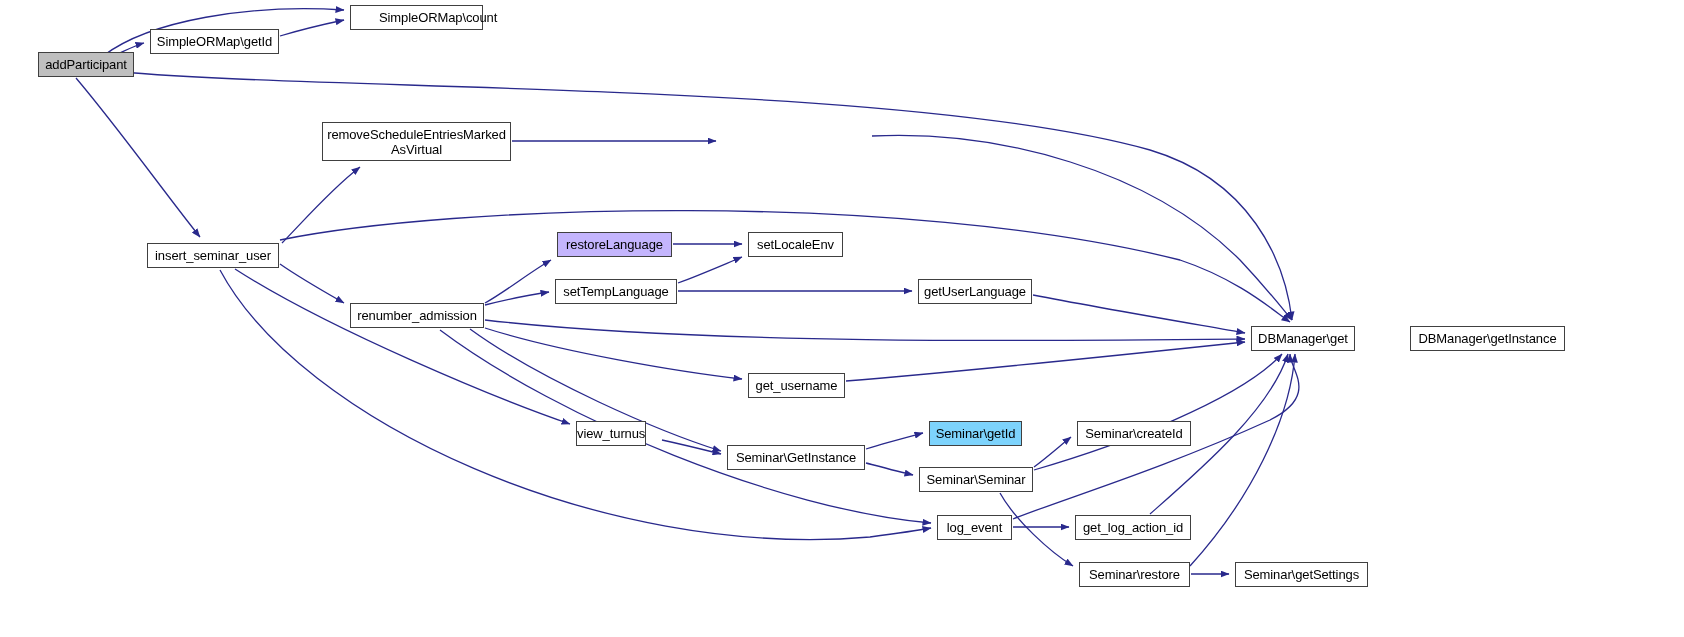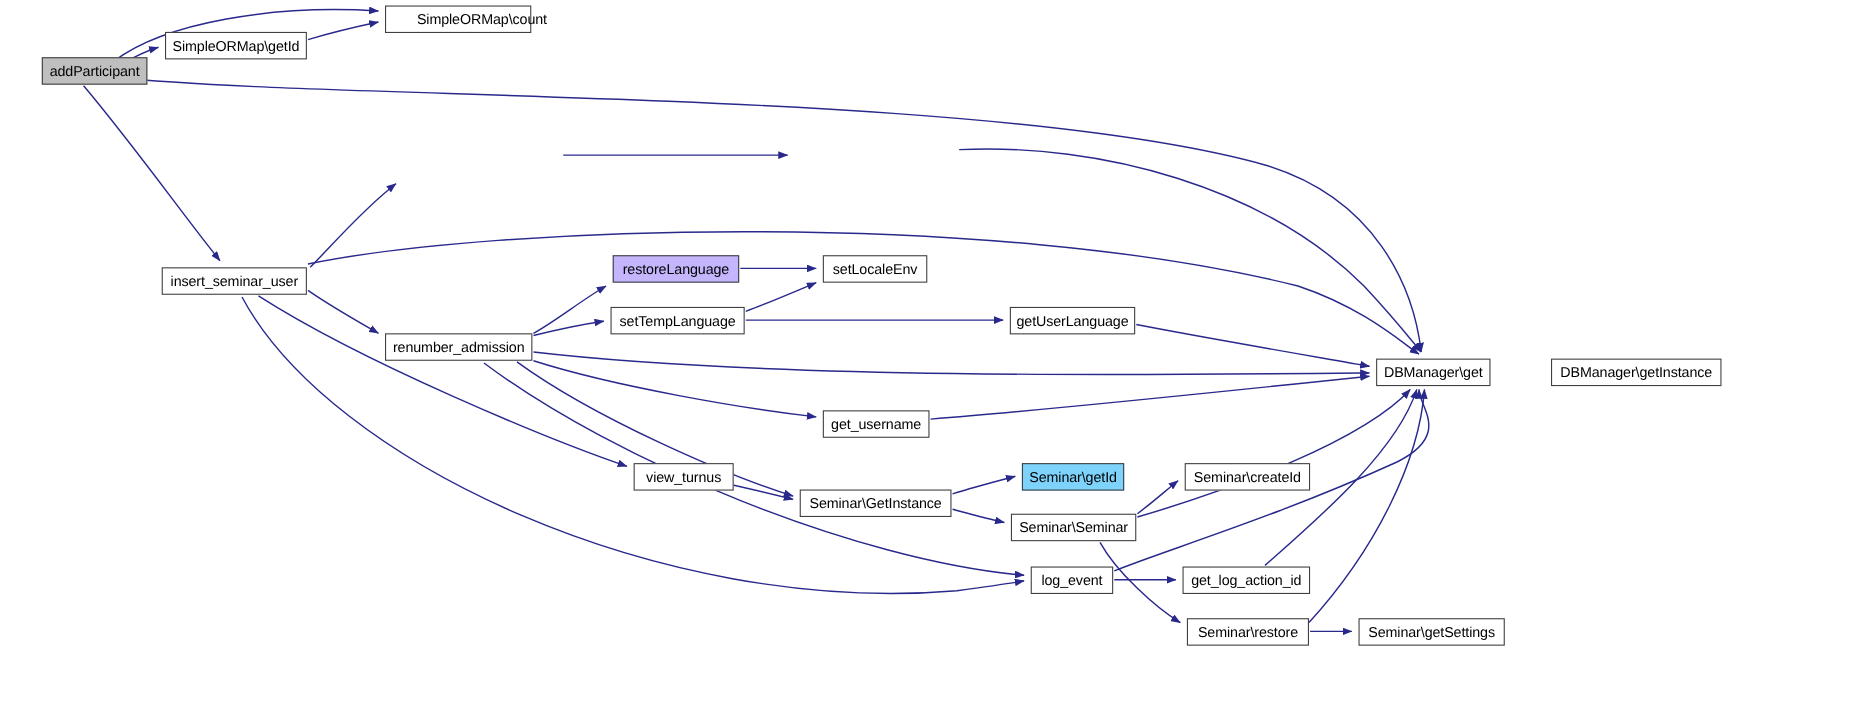--- a/index.html
+++ b/index.html
@@ -98,30 +98,32 @@
         <path d="M 1013 519 C 1060 500, 1160 470, 1270 420 C 1320 395, 1290 370, 1290 354" fill="none" stroke="#29298c" stroke-width="1.3" marker-end="url(#arrowhead)"></path>
         <path d="M 1150 514 C 1200 470, 1270 410, 1288 354" fill="none" stroke="#29298c" stroke-width="1.3" marker-end="url(#arrowhead)"></path>
         <path d="M 1191 574 L 1229 574" fill="none" stroke="#29298c" stroke-width="1.3" marker-end="url(#arrowhead)"></path>
         <path d="M 1190 566 C 1250 500, 1290 420, 1295 354" fill="none" stroke="#29298c" stroke-width="1.3" marker-end="url(#arrowhead)"></path>
       </g>
   </svg>
   <div id="nodes-layer">
       <div class="node highlight" style="left: 6px; top: 52px; width: 96px; height: 25px; border-color: rgb(64, 64, 64); background: rgb(191, 191, 191); color: rgb(0, 0, 0);"><span class="node-label">addParticipant</span></div>
       <div class="node" style="left: 350px; top: 5px; width: 133px; height: 25px; border-color: rgb(64, 64, 64); background: rgb(255, 255, 255); color: rgb(0, 0, 0); padding-left: 28px;"><span class="node-label">SimpleORMap\count</span></div>
       <div class="node" style="left: 150px; top: 29px; width: 129px; height: 25px; border-color: rgb(64, 64, 64); background: rgb(255, 255, 255); color: rgb(0, 0, 0);"><span class="node-label">SimpleORMap\getId</span></div>
+      <div class="node" style="left: 322px; top: 122px; width: 189px; height: 39px; border-color: rgb(64, 64, 64); background: rgb(255, 255, 255); color: rgb(0, 0, 0);"><span class="node-label">removeScheduleEntriesMarked
+AsVirtual</span></div>
       <div class="node" style="left: 147px; top: 243px; width: 132px; height: 25px; border-color: rgb(64, 64, 64); background: rgb(255, 255, 255); color: rgb(0, 0, 0);"><span class="node-label">insert_seminar_user</span></div>
       <div class="node" style="left: 557px; top: 232px; width: 115px; height: 25px; border-color: rgb(64, 64, 64); background: #c4b5fd; color: rgb(0, 0, 0);"><span class="node-label">restoreLanguage</span></div>
       <div class="node" style="left: 748px; top: 232px; width: 95px; height: 25px; border-color: rgb(64, 64, 64); background: rgb(255, 255, 255); color: rgb(0, 0, 0); justify-content: center;"><span class="node-label">setLocaleEnv</span></div>
       <div class="node" style="left: 555px; top: 279px; width: 122px; height: 25px; border-color: rgb(64, 64, 64); background: rgb(255, 255, 255); color: rgb(0, 0, 0);"><span class="node-label">setTempLanguage</span></div>
       <div class="node" style="left: 918px; top: 279px; width: 114px; height: 25px; border-color: rgb(64, 64, 64); background: rgb(255, 255, 255); color: rgb(0, 0, 0);"><span class="node-label">getUserLanguage</span></div>
       <div class="node" style="left: 350px; top: 303px; width: 134px; height: 25px; border-color: rgb(64, 64, 64); background: rgb(255, 255, 255); color: rgb(0, 0, 0);"><span class="node-label">renumber_admission</span></div>
       <div class="node" style="left: 1251px; top: 326px; width: 104px; height: 25px; border-color: rgb(64, 64, 64); background: rgb(255, 255, 255); color: rgb(0, 0, 0);"><span class="node-label">DBManager\get</span></div>
       <div class="node" style="left: 1410px; top: 326px; width: 155px; height: 25px; border-color: rgb(64, 64, 64); background: rgb(255, 255, 255); color: rgb(0, 0, 0);"><span class="node-label">DBManager\getInstance</span></div>
       <div class="node" style="left: 748px; top: 373px; width: 97px; height: 25px; border-color: rgb(64, 64, 64); background: rgb(255, 255, 255); color: rgb(0, 0, 0);"><span class="node-label">get_username</span></div>
-      <div class="node" style="left: 576px; top: 421px; width: 91px; height: 25px; border-color: rgb(64, 64, 64); background: rgb(255, 255, 255); color: rgb(0, 0, 0);"><span class="node-label">view_turnus</span></div>
+      <div class="node" style="left: 576px; top: 421px; width: 70px; height: 25px; border-color: rgb(64, 64, 64); background: rgb(255, 255, 255); color: rgb(0, 0, 0);"><span class="node-label">view_turnus</span></div>
       <div class="node" style="left: 727px; top: 445px; width: 138px; height: 25px; border-color: rgb(64, 64, 64); background: rgb(255, 255, 255); color: rgb(0, 0, 0);"><span class="node-label">Seminar\GetInstance</span></div>
       <div class="node" style="left: 929px; top: 421px; width: 93px; height: 25px; border-color: rgb(64, 64, 64); background: #7dd3fc; color: rgb(0, 0, 0);"><span class="node-label">Seminar\getId</span></div>
       <div class="node" style="left: 1077px; top: 421px; width: 114px; height: 25px; border-color: rgb(64, 64, 64); background: rgb(255, 255, 255); color: rgb(0, 0, 0);"><span class="node-label">Seminar\createId</span></div>
       <div class="node" style="left: 919px; top: 467px; width: 114px; height: 25px; border-color: rgb(64, 64, 64); background: rgb(255, 255, 255); color: rgb(0, 0, 0);"><span class="node-label">Seminar\Seminar</span></div>
       <div class="node" style="left: 937px; top: 515px; width: 75px; height: 25px; border-color: rgb(64, 64, 64); background: rgb(255, 255, 255); color: rgb(0, 0, 0);"><span class="node-label">log_event</span></div>
       <div class="node" style="left: 1075px; top: 515px; width: 116px; height: 25px; border-color: rgb(64, 64, 64); background: rgb(255, 255, 255); color: rgb(0, 0, 0);"><span class="node-label">get_log_action_id</span></div>
       <div class="node" style="left: 1079px; top: 562px; width: 111px; height: 25px; border-color: rgb(64, 64, 64); background: rgb(255, 255, 255); color: rgb(0, 0, 0);"><span class="node-label">Seminar\restore</span></div>
       <div class="node" style="left: 1235px; top: 562px; width: 133px; height: 25px; border-color: rgb(64, 64, 64); background: rgb(255, 255, 255); color: rgb(0, 0, 0);"><span class="node-label">Seminar\getSettings</span></div>
     </div>
 </div>

